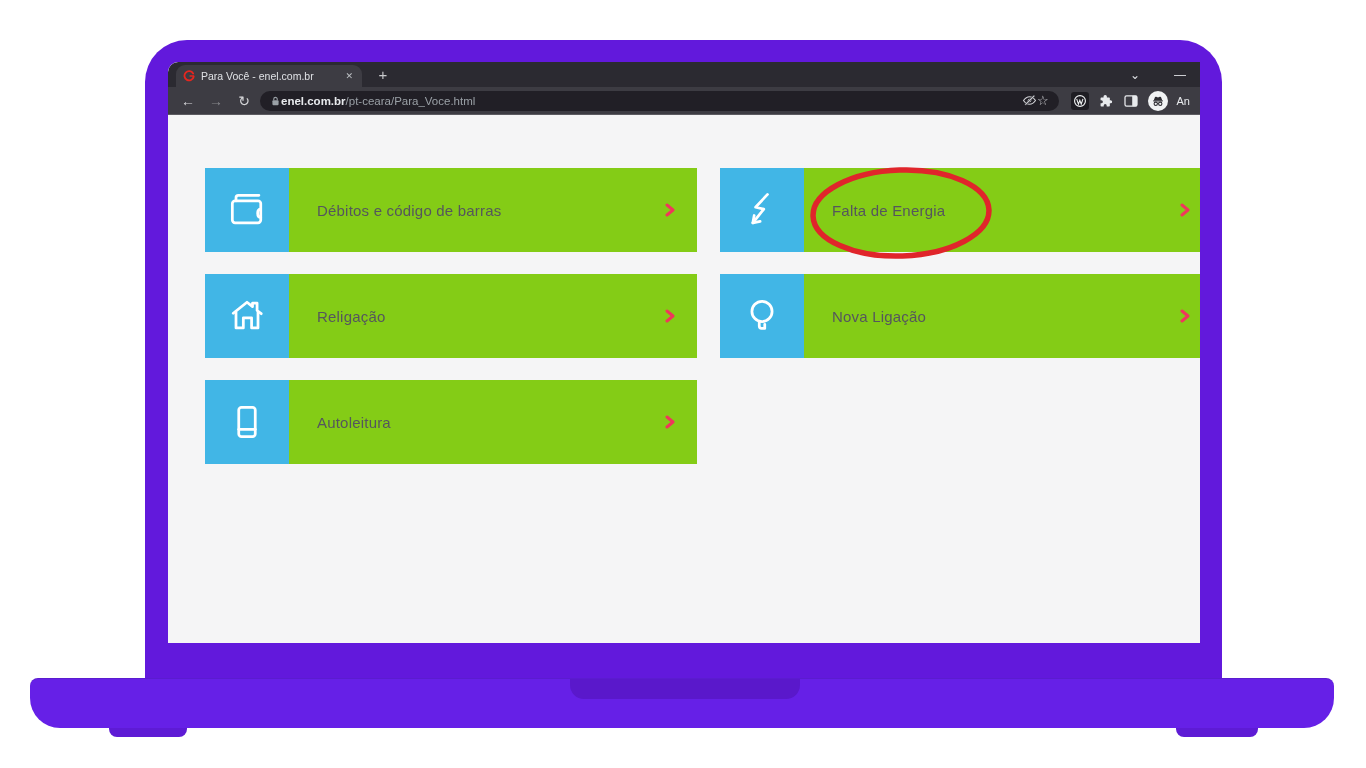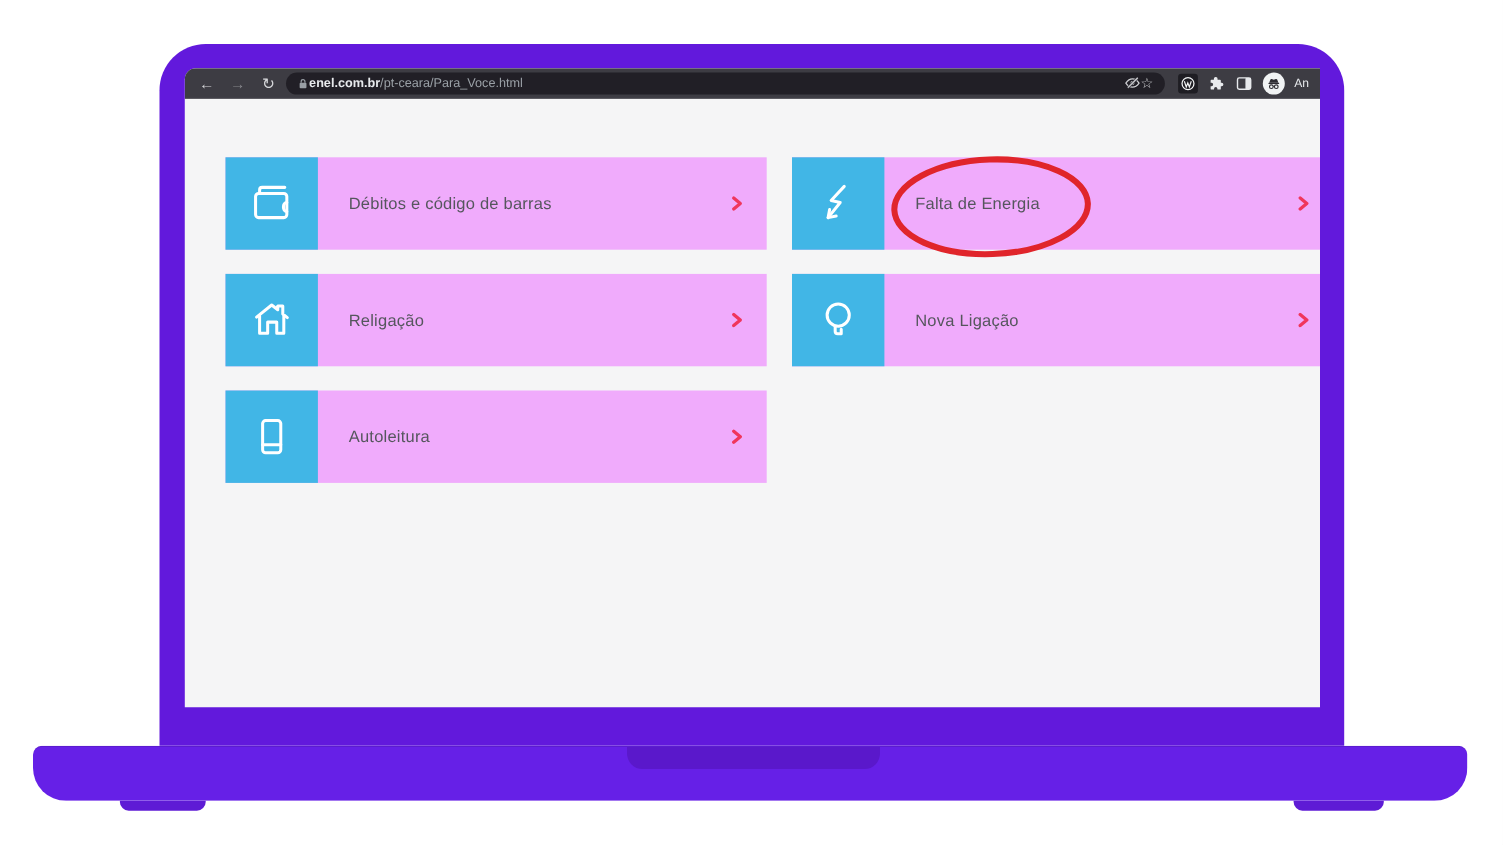--- a/index.html
+++ b/index.html
@@ -47,35 +47,50 @@
   .star { font-size:13px; color:#d0d1d5; }
   .ext-area { display:flex; align-items:center; gap:9px; padding:0 2px 0 8px;justify-content:space-between; }
   .wp-badge { width:18px; height:18px; background:#1e1d23; border-radius:3px; display:flex; align-items:center; justify-content:center; }
   .avatar { width:20px; height:20px; border-radius:50%; background:#f1f3f4; display:flex; align-items:center; justify-content:center; }
   .profile-label { color:#e8eaed; font-size:11px; }
 
   
   .content { position:relative; width:100%; height:528px; background:#f5f5f6; }
   .grid { position:absolute; left:37px; top:53px; display:grid;
           grid-template-columns:492px 492px; column-gap:23px; row-gap:22px; }
-  .card { height:84px; background:#f0abfc; display:flex; align-items:center; }
+  .card { height:84px; background:#84cc16; display:flex; align-items:center; }
   .tile { width:84px; height:84px; flex:none; background:#41b6e6; display:flex; align-items:center; justify-content:center; }
   .card-label { margin-left:28px; font-size:15px; color:#55565d; letter-spacing:.2px; }
   .card-arrow { margin-left:auto; margin-right:22px; flex:none; display:flex; }
 
   .annotation { position:absolute; left:640px; top:50px; width:186px; height:96px; pointer-events:none; }
 </style>
 </head>
 <body>
 
 <div class="laptop">
 
   <div class="screen">
     <div class="display">
 
+      <div class="tabstrip">
+        <div class="tab">
+          <svg width="12" height="12" viewBox="0 0 16 16">
+            <path d="M13.5 4.6A6.2 6.2 0 1 0 14.2 9" fill="none" stroke="#e6261f" stroke-width="2.4" stroke-linecap="round"></path>
+            <path d="M9.5 8h4.6" stroke="#e6261f" stroke-width="2.2" stroke-linecap="round"></path>
+          </svg>
+          <span class="tab-title">Para Você - enel.com.br</span>
+          <span class="tab-close">✕</span>
+        </div>
+        <div class="newtab">+</div>
+        <div class="wincontrols">
+          <span class="winc">⌄</span>
+          <span class="winc">—</span>
+        </div>
+      </div>
 
       <div class="toolbar">
         <span class="navbtn">←</span>
         <span class="navbtn fwd">→</span>
         <span class="navbtn">↻</span>
 
         <div class="omnibox">
           <span class="ticon">
             <svg width="11" height="12" viewBox="0 0 16 16">
               <rect x="3.5" y="7" width="9" height="7" rx="1.2" fill="#9aa0a6"></rect>

